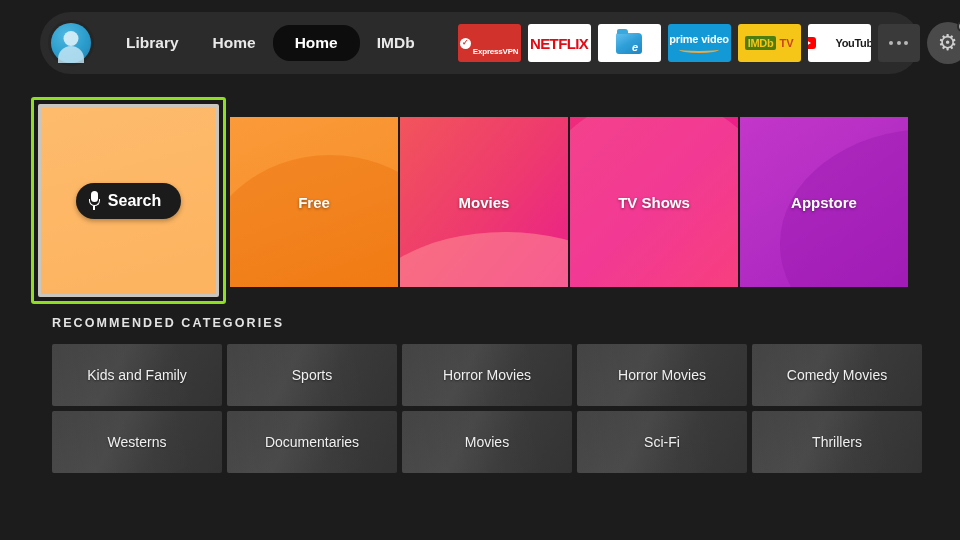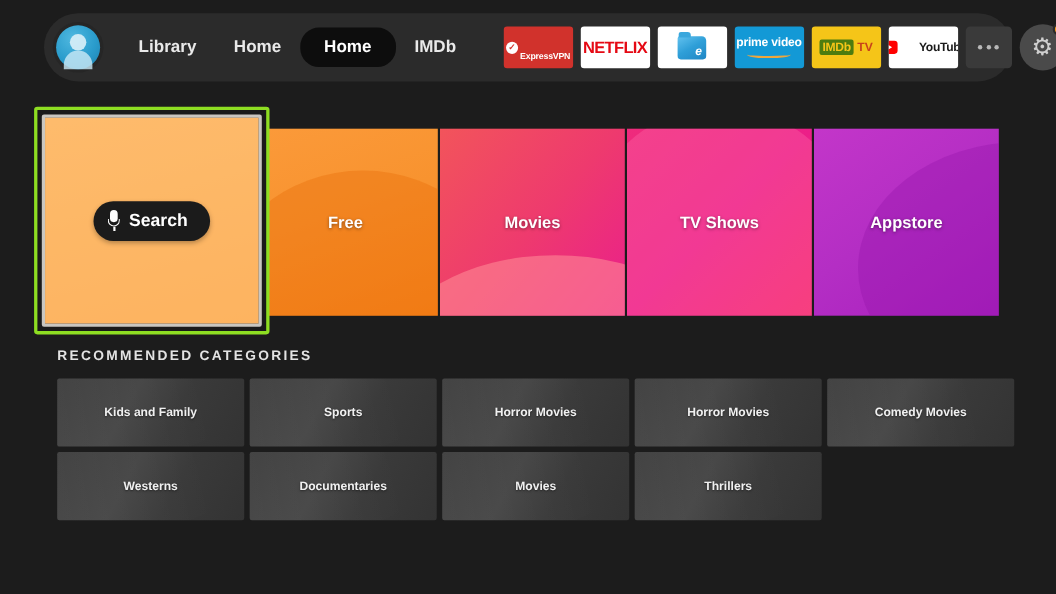--- a/index.html
+++ b/index.html
@@ -147,21 +147,21 @@
   }
   .tile-appstore { left:740px; background:linear-gradient(145deg,#c336c9 0%,#b42ec4 48%,#a81fbe 100%); }
   .tile-appstore .wave {
     left:40px; top:12px; width:300px; height:230px; border-radius:50% 0 0 50%;
     background:rgba(150,20,170,.38);
   }
 
   
   .tile-search-focus {
     position:absolute; left:31px; top:97px;
-    width:214px; height:207px;
+    width:195px; height:207px;
     border:3px solid #8ede22; border-radius:3px;
     background:#1a1a1a; padding:4px; z-index:6;
   }
   .tile-search-inner {
     width:100%; height:100%;
     border:3px solid #c9c6c0; border-radius:2px;
     background:linear-gradient(165deg,#fcb05a 0%,#fba84e 40%,#fa9e3e 100%);
     position:relative; overflow:hidden;
     display:flex; align-items:center; justify-content:center;
   }
@@ -209,21 +209,21 @@
     display:flex; align-items:center; justify-content:center;
     position:relative; overflow:hidden;
   }
   .cat:before {
     content:""; position:absolute; left:-20%; top:-120%;
     width:90%; height:260%;
     background:linear-gradient(100deg, rgba(255,255,255,.055), rgba(255,255,255,0));
     transform:rotate(-22deg);
   }
   .cat span {
-    color:#f0f0f0; font-size:11px; font-weight:700;
+    color:#f0f0f0; font-size:14px; font-weight:400;
     position:relative; z-index:2;
     text-shadow:0 1px 2px rgba(0,0,0,.5);
   }
 </style>
 </head>
 <body>
 
 <div id="screen">
 
   <div class="navbar">
@@ -351,17 +351,20 @@
     <div class="cat">
         <span>Westerns</span>
       </div>
     <div class="cat">
         <span>Documentaries</span>
       </div>
     <div class="cat">
         <span>Movies</span>
       </div>
     <div class="cat">
+        <span>Sci-Fi</span>
+      </div>
+    <div class="cat">
         <span>Thrillers</span>
       </div>
   </div>
 
 </div>
 
 </body></html>

